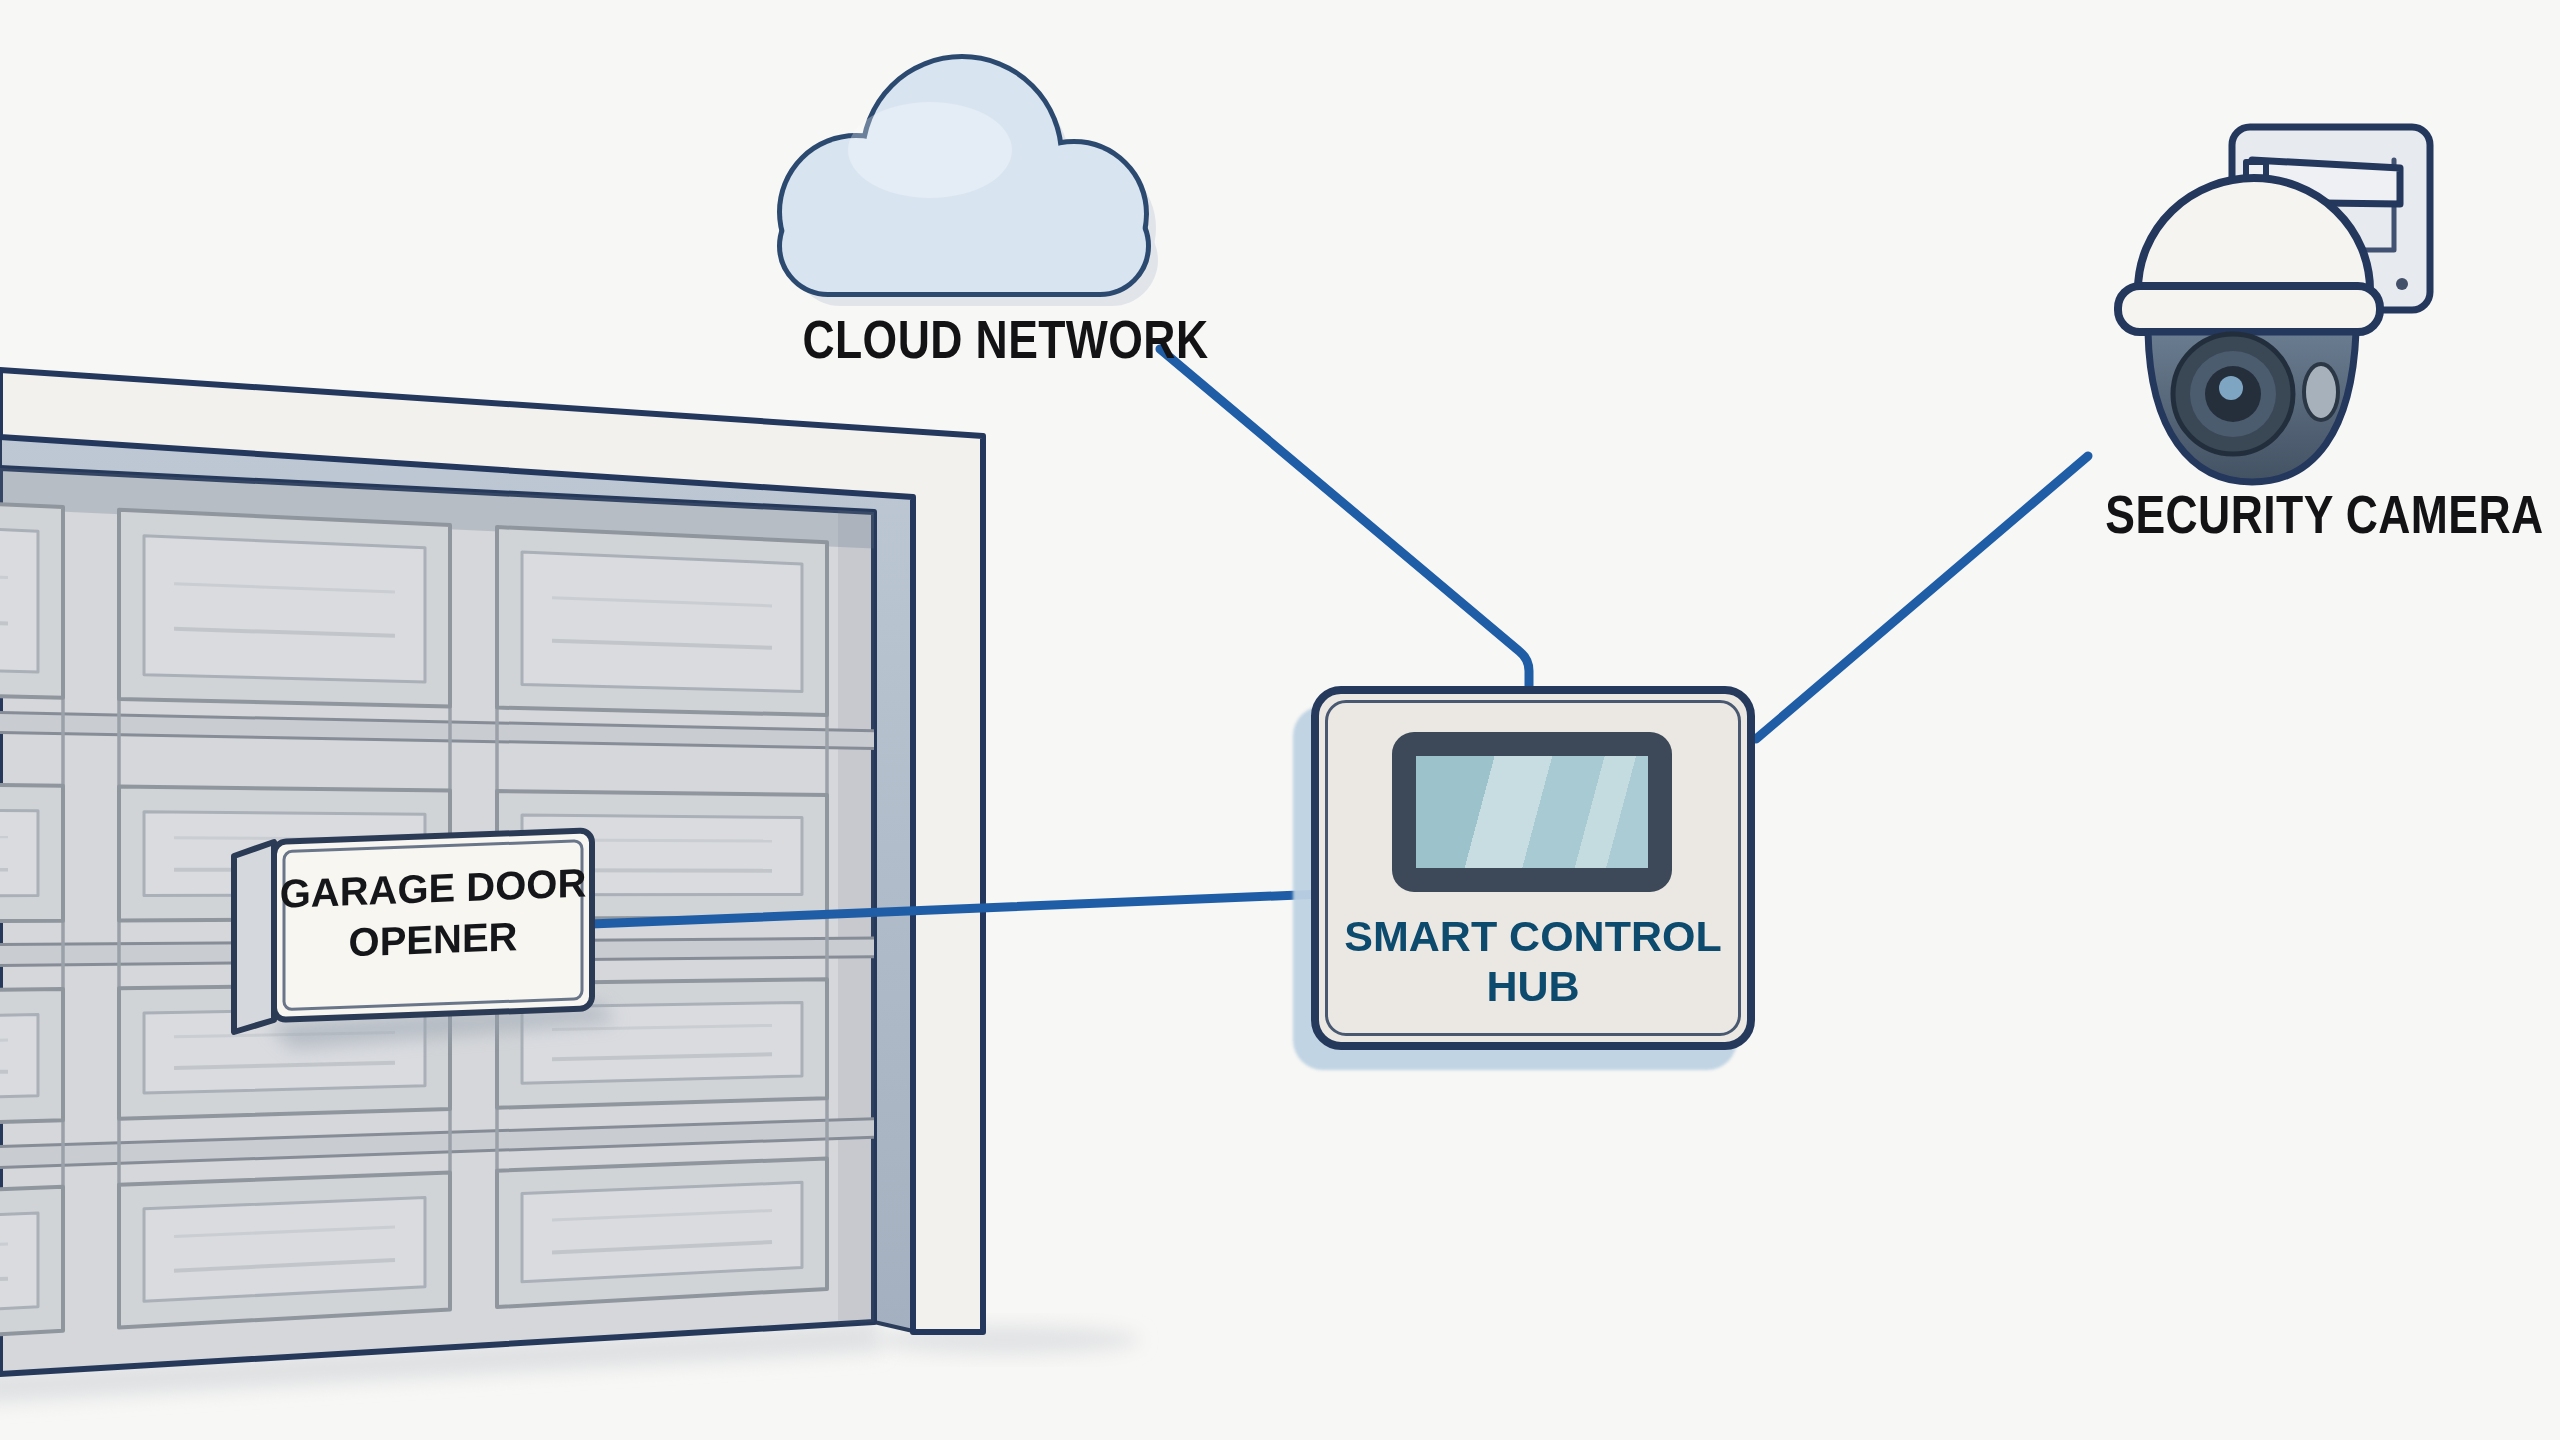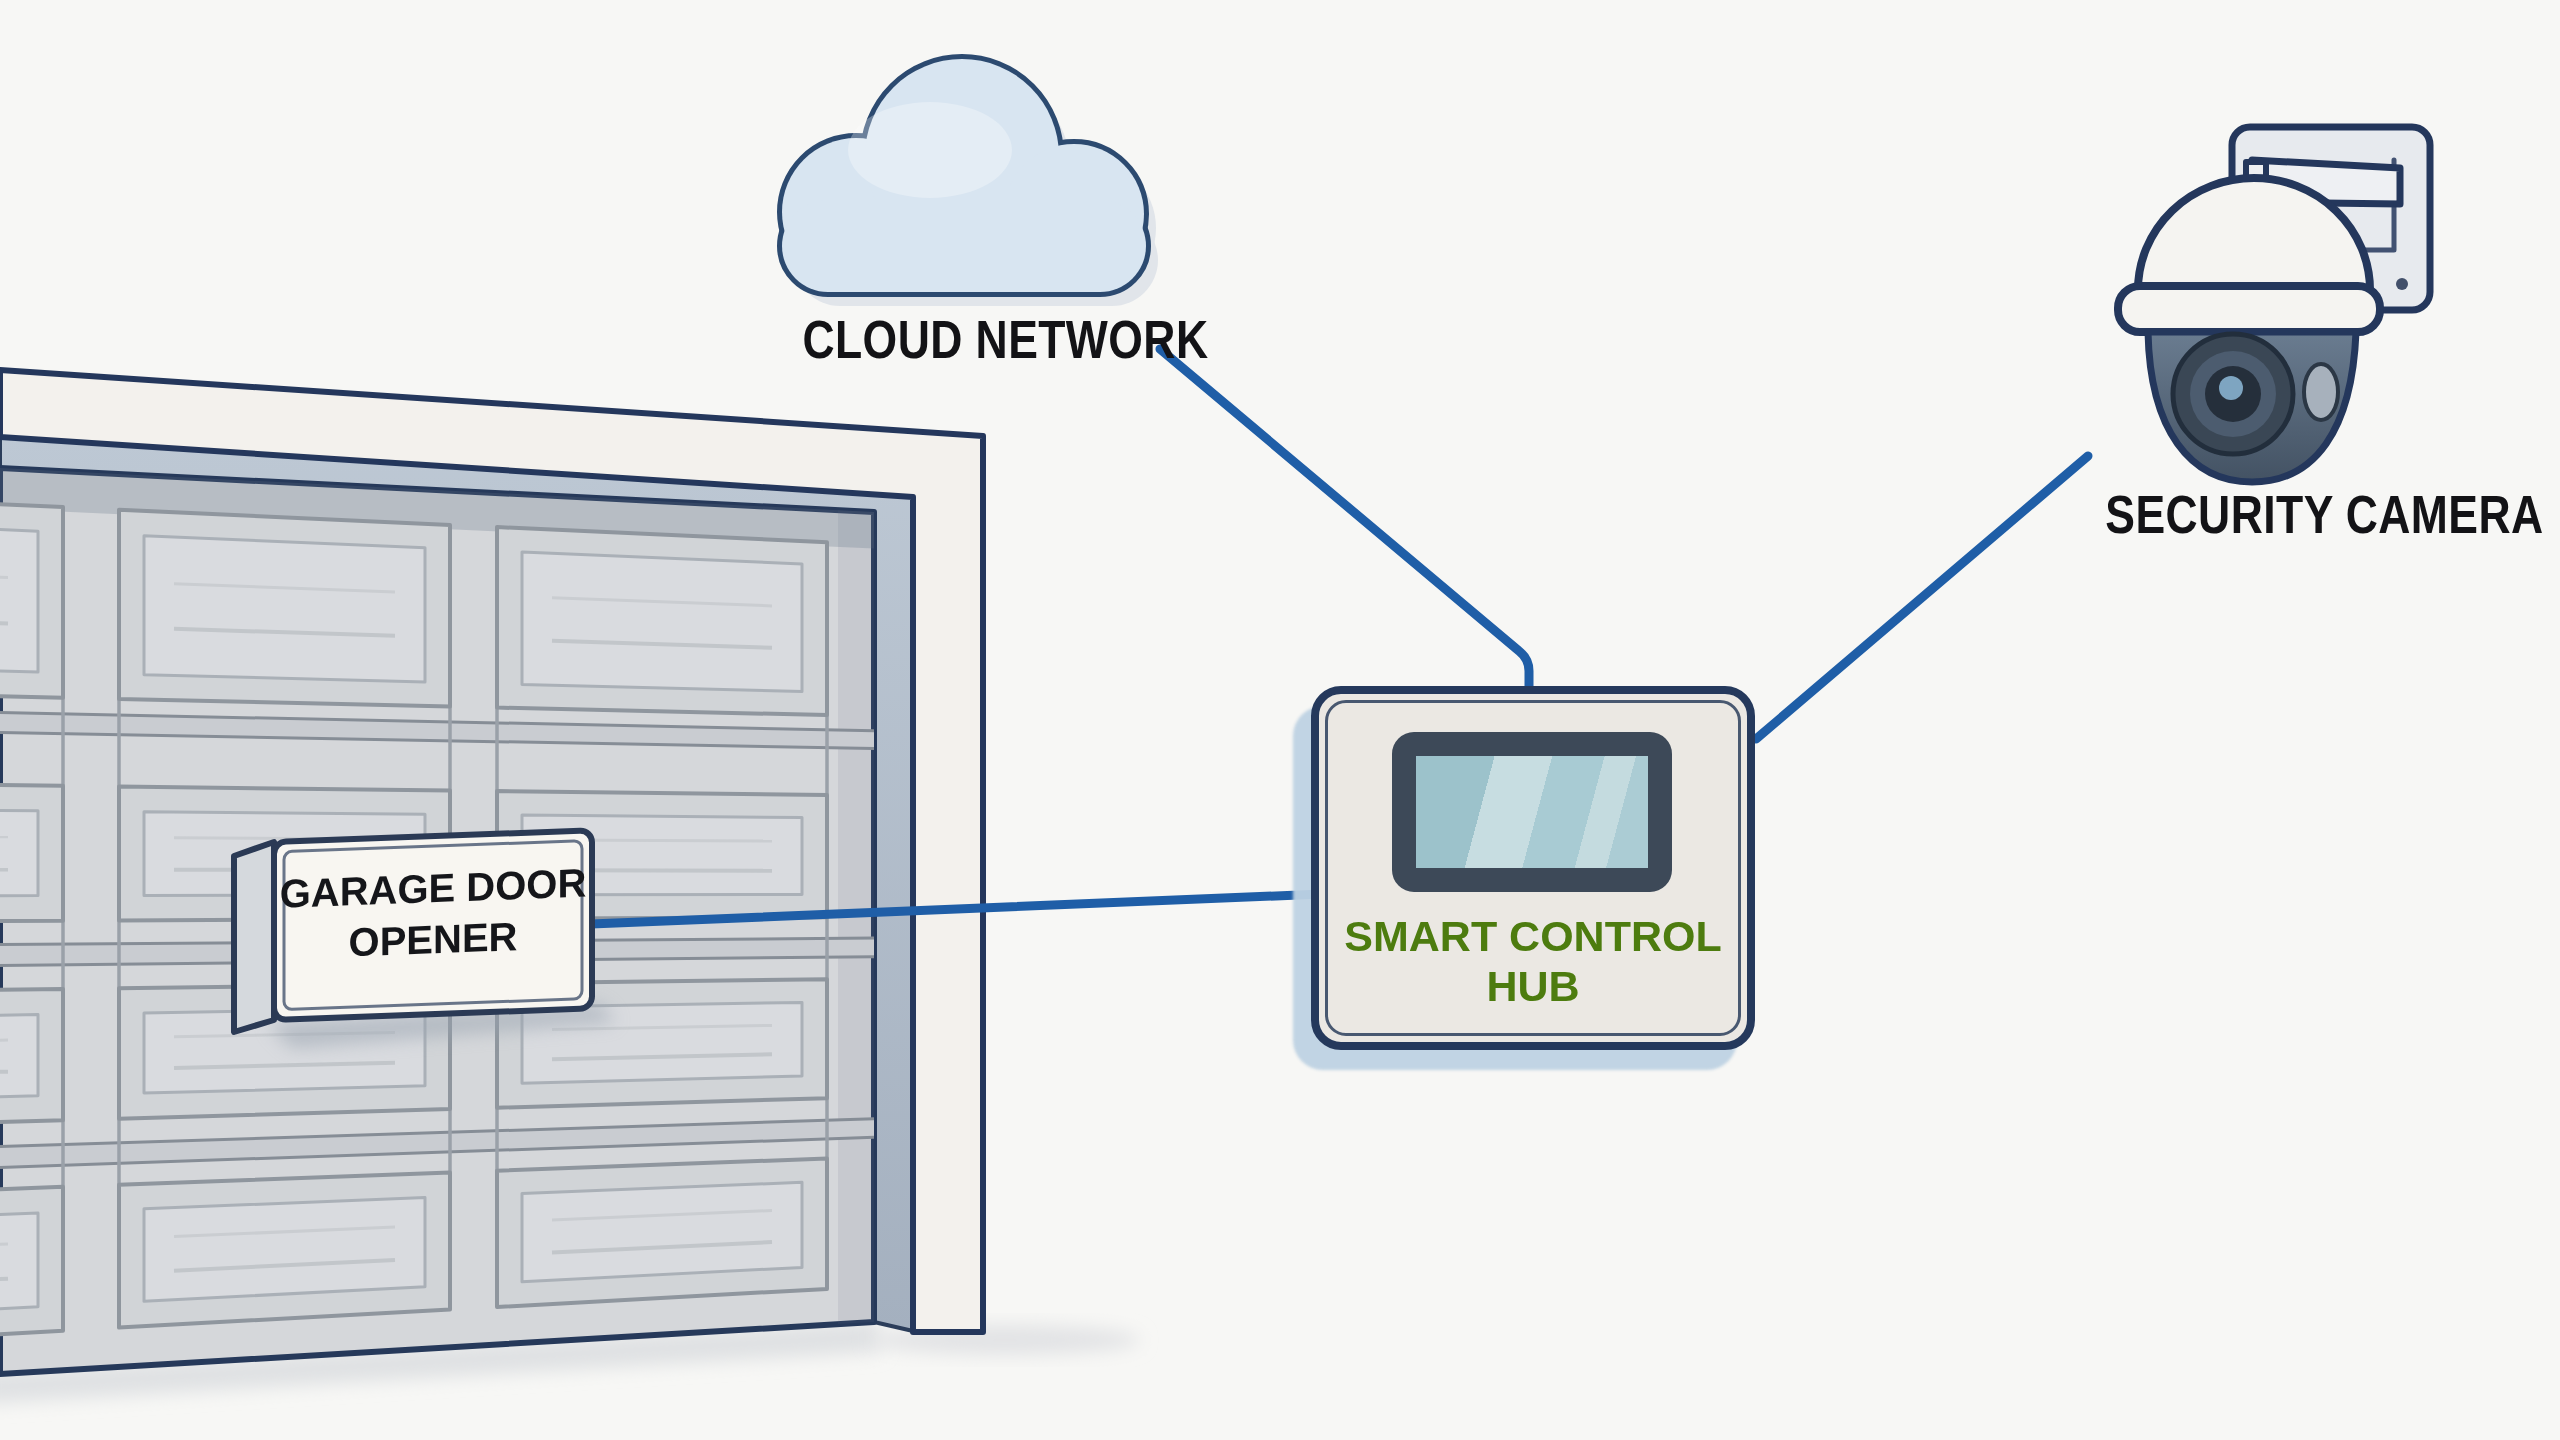--- a/index.html
+++ b/index.html
@@ -18,21 +18,21 @@
     box-sizing:border-box;border:8px solid #25395c;border-radius:30px;
     background:#ebe8e3;box-shadow:-18px 20px 3px rgba(190,210,227,0.95);}
   #hub .hub-inner-line{position:absolute;left:6px;top:6px;right:6px;bottom:6px;
     border:3px solid rgba(44,62,92,0.85);border-radius:21px;pointer-events:none;}
   #hub .hub-screen{position:absolute;left:73px;top:38px;width:280px;height:160px;
     box-sizing:border-box;border:24px solid #3d4958;border-radius:22px;
     background:linear-gradient(105deg,
       #9cc2cb 0%,#9cc2cb 30%,#c7dde1 30%,#c7dde1 52%,
       #a8cbd3 52%,#a8cbd3 72%,#c4dbdf 72%,#c4dbdf 84%,#abccd4 84%);}
   #hub .hub-label{position:absolute;left:0;right:0;top:218px;padding:0 20px;
-    font-weight:bold;font-size:43px;line-height:1.16;text-align:center;color:#4d7c0f;}
+    font-weight:bold;font-size:43px;line-height:1.16;text-align:center;color:#0c4a6e;}
 
   
   #sign-text{position:absolute;left:274px;top:845px;width:318px;height:150px;
     transform:skewY(-2.1deg);transform-origin:left top;
     display:flex;flex-direction:column;align-items:center;justify-content:center;
     font-weight:bold;font-size:40px;line-height:1.28;text-align:center;color:#15161a;}
 </style>
 </head>
 <body>
 

